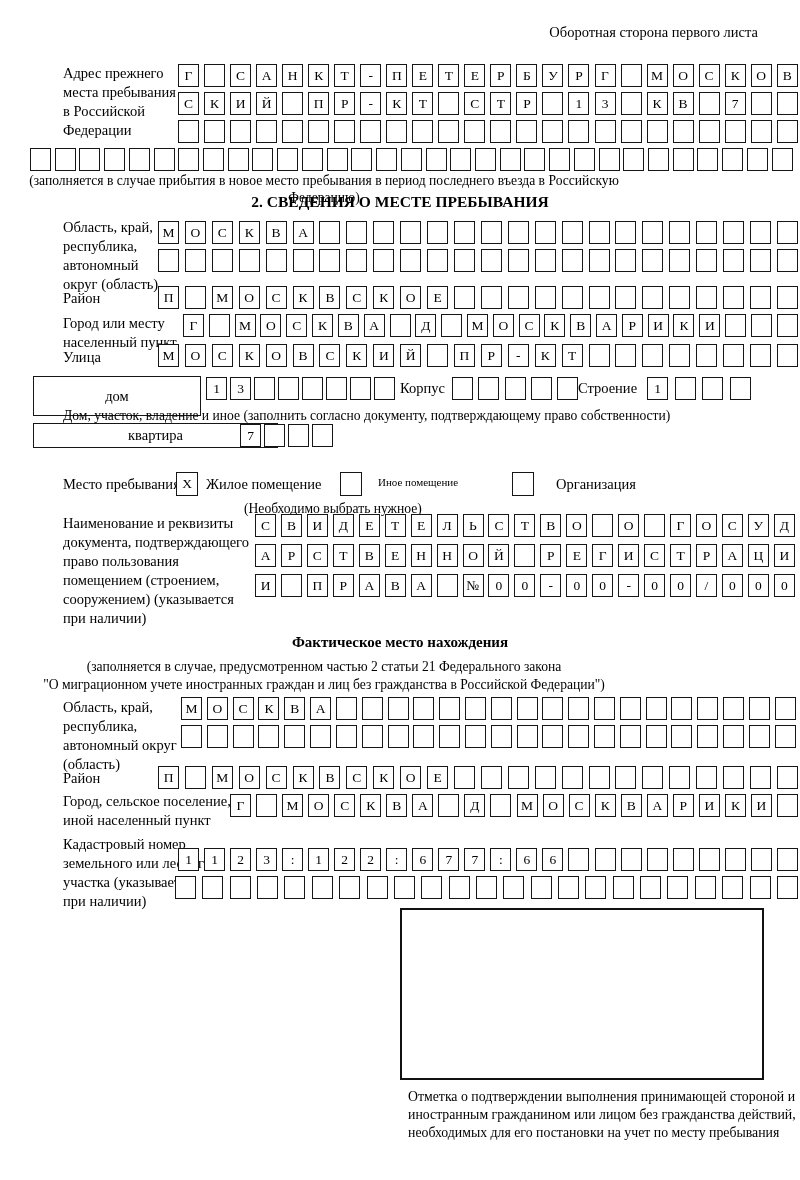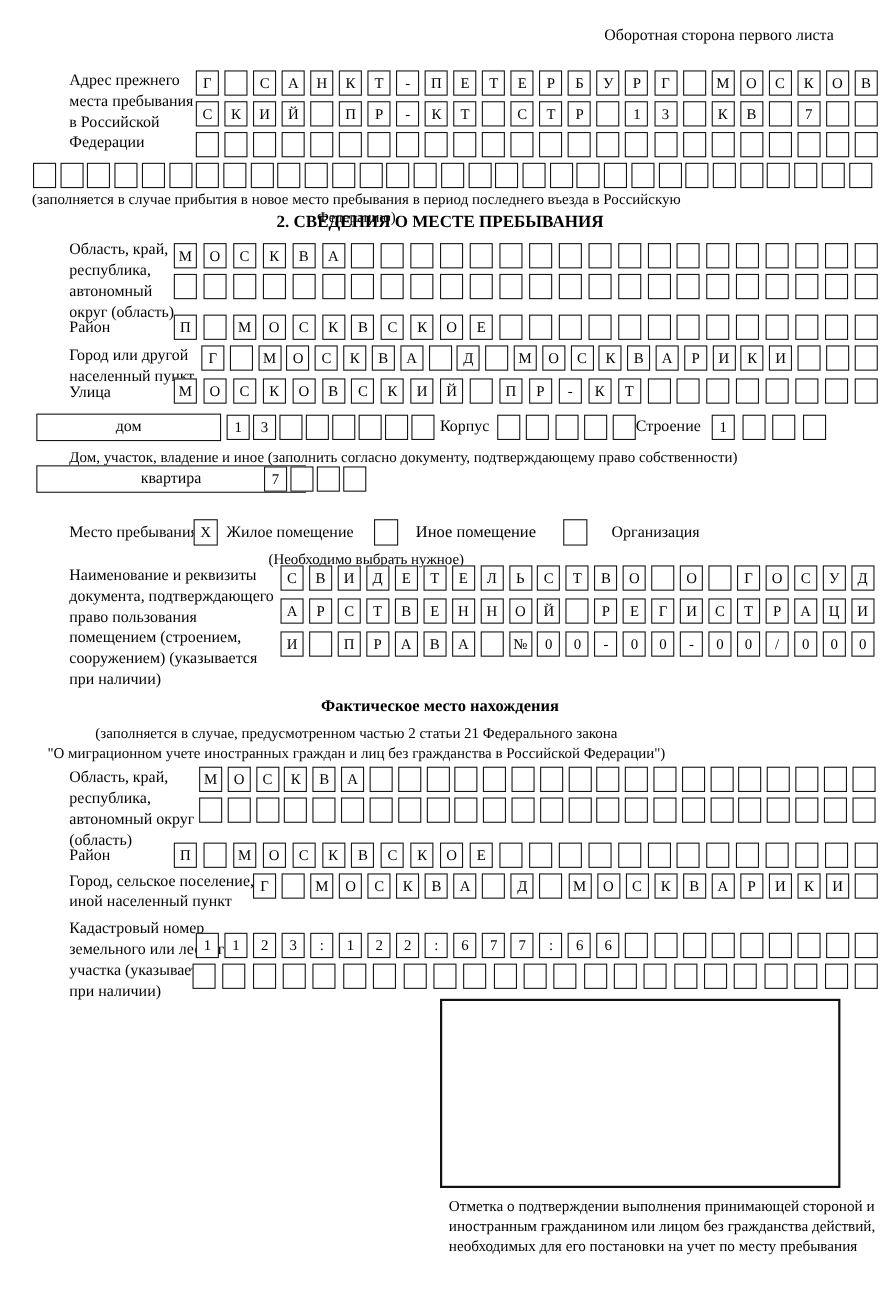--- a/index.html
+++ b/index.html
@@ -30,35 +30,35 @@
   
   .lbl-reg1{left:63px;top:218px;width:105px;}
   .c-reg1a{left:158px;top:221px;width:640px;}
   .c-reg1b{left:158px;top:249px;width:640px;}
   .lbl-dist1{left:63px;top:289px;}
   .c-dist1{left:158px;top:286px;width:640px;}
   .lbl-city1{left:63px;top:314px;width:125px;}
   .c-city1{left:183px;top:314px;width:615px;}
   .lbl-street{left:63px;top:348px;}
   .c-street{left:158px;top:344px;width:640px;}
-  .wb-dom{left:33px;top:376px;width:168px;height:25px;}
+  .wb-dom{left:33px;top:376px;width:168px;height:40px;}
   .c-house{left:206px;top:377px;width:189px;}
   .lbl-korpus{left:400px;top:380px;}
   .c-korpus{left:452px;top:377px;width:126px;}
   .lbl-stroenie{left:578px;top:380px;}
   .c-stroenie{left:647px;top:377px;width:104px;}
   .note-house{left:63px;top:407px;}
   .wb-kv{left:33px;top:423px;width:245px;height:25px;}
   .c-apt{left:240px;top:424px;width:93px;}
   .note-apt{left:63px;top:455px;}
   .lbl-stay{left:63px;top:476px;font-size:14.5px;}
   .cb1{left:176px;top:472px;}
   .lbl-opt1{left:206px;top:476px;font-size:14.5px;}
   .cb2{left:340px;top:472px;}
-  .lbl-opt2{left:378px;top:476px;font-size:15px;}
+  .lbl-opt2{left:378px;top:476px;font-size:11px;}
   .cb3{left:512px;top:472px;}
   .lbl-opt3{left:556px;top:476px;font-size:14.5px;}
   .note-stay{left:244px;top:500px;}
   .lbl-doc{left:63px;top:514px;width:200px;}
   .c-doc1{left:255px;top:514px;width:540px;}
   .c-doc2{left:255px;top:544px;width:540px;}
   .c-doc3{left:255px;top:574px;width:540px;}
   
   .h2-act{top:634px;font-size:15px;}
   .note-f1{top:658px;}
@@ -281,21 +281,21 @@
       <div class="cell"></div>
       <div class="cell"></div>
       <div class="cell"></div>
       <div class="cell"></div>
       <div class="cell"></div>
       <div class="cell"></div>
       <div class="cell"></div>
       <div class="cell"></div>
     </div>
 
-  <div class="abs flabel lbl-city1">Город или другой
+  <div class="abs flabel lbl-city1">Город или месту
 населенный пункт</div>
   <div class="cells c-city1">
       <div class="cell">Г</div>
       <div class="cell"></div>
       <div class="cell">М</div>
       <div class="cell">О</div>
       <div class="cell">С</div>
       <div class="cell">К</div>
       <div class="cell">В</div>
       <div class="cell">А</div>

